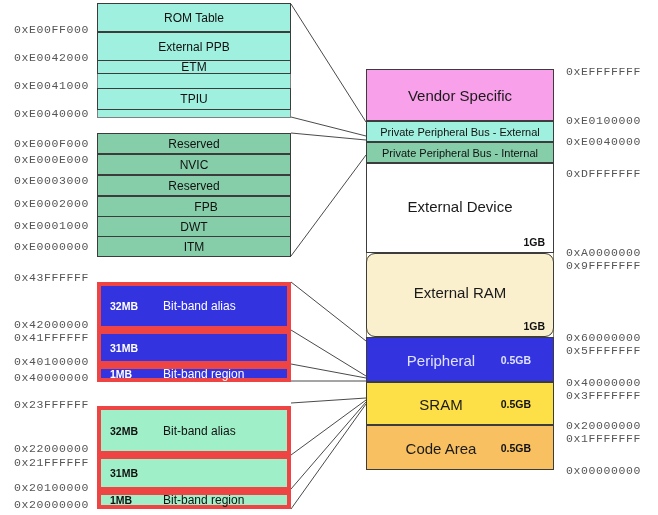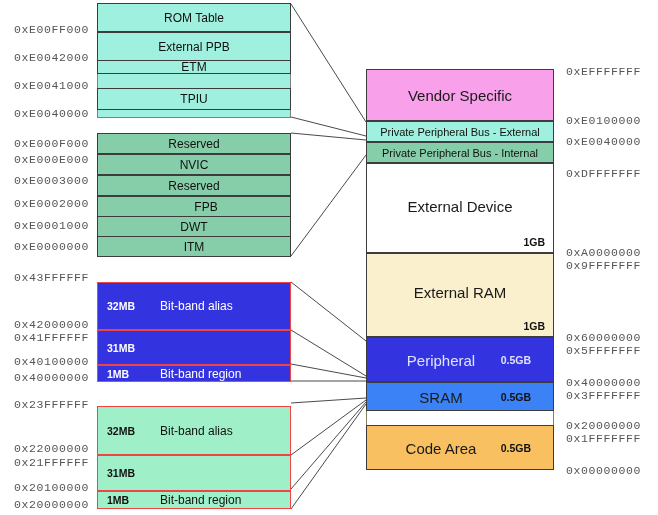--- a/index.html
+++ b/index.html
@@ -22,21 +22,21 @@
   
   .mrow{position:absolute;box-sizing:border-box;border:1px solid #3c3c3c;}
   .mrow .title{position:absolute;left:0;right:0;top:50%;
        transform:translateY(-50%);text-align:center;white-space:nowrap;}
   .mrow .size-br{position:absolute;right:8px;bottom:4px;
        font-size:10.5px;font-weight:bold;}
   .mrow .size-in{position:absolute;right:22px;top:50%;
        transform:translateY(-50%);font-size:10.5px;font-weight:bold;}
 
   
-  .bb{position:absolute;box-sizing:border-box;border:1px solid #ef4444;}
+  .bb{position:absolute;box-sizing:border-box;border:4px solid #ef4444;}
   .bb .mb{position:absolute;left:9px;top:50%;transform:translateY(-50%);
           font-size:10.5px;font-weight:bold;white-space:nowrap;}
   .bb .nm{position:absolute;left:62px;top:50%;transform:translateY(-50%);
           font-size:12px;white-space:nowrap;}
 
   svg.lines{position:absolute;left:0;top:0;width:658px;height:515px;
             pointer-events:none;}
 </style>
 </head>
 <body>
@@ -167,31 +167,31 @@
 
   <div class="mrow" style="left:366px;top:142px;width:188px;height:21px;background:#86ceaa;">
     <span class="title" style="font-size:11px;color:#111;">Private Peripheral Bus - Internal</span>
   </div>
 
   <div class="mrow" style="left:366px;top:163px;width:188px;height:90px;background:#ffffff;">
     <span class="title" style="font-size:15px;color:#1a1a1a;top:48%;">External Device</span>
     <span class="size-br" style="color:#111;">1GB</span>
   </div>
 
-  <div class="mrow" style="left:366px;top:253px;width:188px;height:84px;background:#faf0cd;">
+  <div class="mrow" style="left:366px;top:253px;width:188px;height:84px;background:#faf0cd;border-radius:9px;">
     <span class="title" style="font-size:15px;color:#1a1a1a;top:46%;">External RAM</span>
     <span class="size-br" style="color:#111;">1GB</span>
   </div>
 
   <div class="mrow" style="left:366px;top:337px;width:188px;height:45px;background:#3333e0;">
     <span class="title" style="font-size:15px;color:#dfe3ff;left:-38px;">Peripheral</span>
     <span class="size-in" style="color:#dfe3ff;">0.5GB</span>
   </div>
 
-  <div class="mrow" style="left:366px;top:382px;width:188px;height:29px;background:#3b82f6;">
+  <div class="mrow" style="left:366px;top:382px;width:188px;height:43px;background:#fde047;">
     <span class="title" style="font-size:15px;color:#1a1a1a;left:-38px;">SRAM</span>
     <span class="size-in" style="color:#111;">0.5GB</span>
   </div>
 
   <div class="mrow" style="left:366px;top:425px;width:188px;height:45px;background:#f8c061;">
     <span class="title" style="font-size:15px;color:#1a1a1a;left:-38px;">Code Area</span>
     <span class="size-in" style="color:#111;">0.5GB</span>
   </div>
 
   <div class="addr addr-r" style="top:65px;">0xEFFFFFFF</div>

